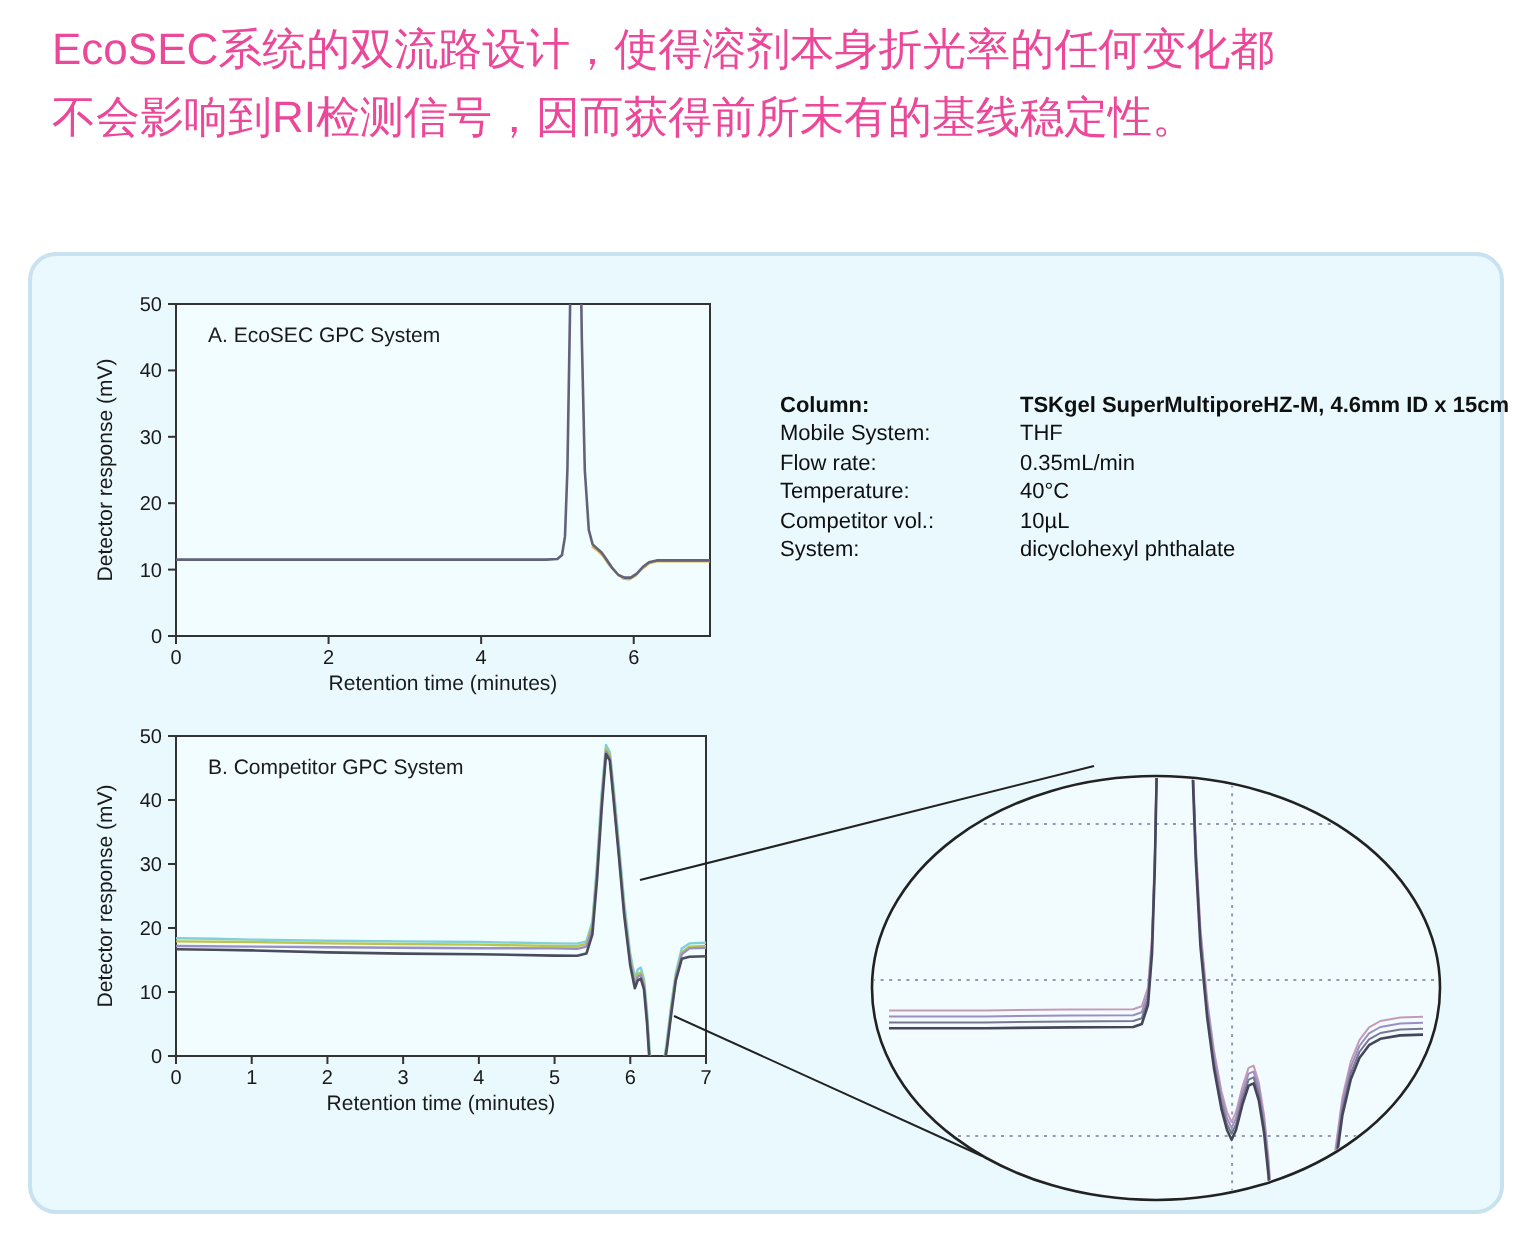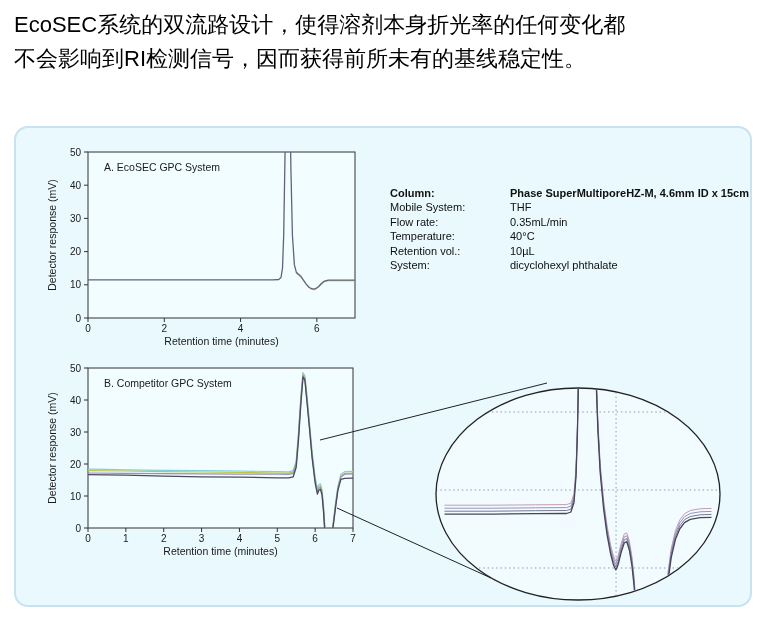--- a/index.html
+++ b/index.html
@@ -1,36 +1,36 @@
 <!DOCTYPE html>
 <html><head>
 <meta charset="utf-8">
 <style>
   html,body{margin:0;padding:0;}
   body{
     width:769px;height:624px;position:relative;overflow:hidden;
     background:#ffffff;font-family:"Liberation Sans",sans-serif;
   }
   .heading{
-    position:absolute;left:14px;top:8px;width:744px;
-    font-size:22px;line-height:34px;color:#000000;
+    position:absolute;left:26px;top:8px;width:744px;
+    font-size:22px;line-height:34px;color:#ec4899;
     font-family:"Liberation Sans",sans-serif;
   }
   .panel{
     position:absolute;left:14px;top:126px;width:738px;height:481px;
     background:#e9f9fd;border:2px solid #c9e2ef;border-radius:14px;
     box-sizing:border-box;
   }
   #fig{position:absolute;left:0;top:0;}
   #fig text{font-family:"Liberation Sans",sans-serif;fill:#1a1a1a;}
   #fig .tick{font-size:10px;}
   #fig .axlabel{font-size:10.5px;}
   #fig .chartlabel{font-size:10.5px;}
   .conds{
-    position:absolute;left:390px;top:186px;font-size:11px;color:#101010;
+    position:absolute;left:390px;top:196px;font-size:11px;color:#101010;
     line-height:14.4px;
   }
   .cond-row{display:flex;height:14.4px;}
   .cond-label{width:120px;flex:0 0 120px;}
   .cond-row.bold{font-weight:bold;}
 </style>
 </head>
 <body>
 
 <div class="heading">
@@ -127,35 +127,35 @@
     <line x1="616.056" y1="388" x2="616.056" y2="600" stroke="#8e9bb0" stroke-width="1" stroke-dasharray="1.5,2.8" clip-path="url(#magclip)"></line>
     <polyline points="444.5,505.2 492.8,505.2 535.4,504.8 566.6,504.6 570.9,503.1 574.0,493.6 576.0,468.1 577.4,425.7 578.6,366.4 595.9,366.4 597.9,421.5 600.2,463.9 603.6,499.9 607.0,525.4 610.7,545.5 613.5,556.1 615.8,561.0 618.0,556.1 621.2,543.4 624.3,533.9 626.8,532.8 629.4,541.3 632.0,557.2 634.2,578.4 636.5,612.3 663.2,612.3 667.2,578.4 671.2,548.7 675.4,530.7 679.7,520.1 684.5,513.7 690.2,510.5 700.1,508.8 711.5,508.4" fill="none" stroke="#c59ab5" stroke-width="1" stroke-linejoin="round" clip-path="url(#magclip)"></polyline>
     <polyline points="444.5,508.2 492.8,508.2 535.4,507.8 566.6,507.6 570.9,506.1 574.0,496.5 576.0,471.1 577.4,428.7 578.6,369.3 595.9,369.3 597.9,424.5 600.2,466.9 603.6,502.9 607.0,528.3 610.7,548.5 613.5,559.1 615.8,564.0 618.0,559.1 621.2,546.4 624.3,536.8 626.8,535.8 629.4,544.2 632.0,560.1 634.2,581.3 636.5,615.3 663.2,615.3 667.2,581.3 671.2,551.7 675.4,533.6 679.7,523.0 684.5,516.7 690.2,513.5 700.1,511.8 711.5,511.4" fill="none" stroke="#9a8ec2" stroke-width="1" stroke-linejoin="round" clip-path="url(#magclip)"></polyline>
     <polyline points="444.5,511.2 492.8,511.2 535.4,510.7 566.6,510.5 570.9,509.1 574.0,499.5 576.0,474.1 577.4,431.7 578.6,372.3 595.9,372.3 597.9,427.4 600.2,469.8 603.6,505.9 607.0,531.3 610.7,551.5 613.5,562.1 615.8,566.9 618.0,562.1 621.2,549.3 624.3,539.8 626.8,538.7 629.4,547.2 632.0,563.1 634.2,584.3 636.5,618.2 663.2,618.2 667.2,584.3 671.2,554.6 675.4,536.6 679.7,526.0 684.5,519.7 690.2,516.5 700.1,514.8 711.5,514.4" fill="none" stroke="#77778e" stroke-width="1" stroke-linejoin="round" clip-path="url(#magclip)"></polyline>
     <polyline points="444.5,514.1 492.8,514.1 535.4,513.7 566.6,513.5 570.9,512.0 574.0,502.5 576.0,477.0 577.4,434.6 578.6,375.3 595.9,375.3 597.9,430.4 600.2,472.8 603.6,508.8 607.0,534.3 610.7,554.4 613.5,565.0 615.8,569.9 618.0,565.0 621.2,552.3 624.3,542.8 626.8,541.7 629.4,550.2 632.0,566.1 634.2,587.3 636.5,621.2 663.2,621.2 667.2,587.3 671.2,557.6 675.4,539.6 679.7,529.0 684.5,522.6 690.2,519.4 700.1,517.7 711.5,517.3" fill="none" stroke="#46465a" stroke-width="1.3" stroke-linejoin="round" clip-path="url(#magclip)"></polyline>
   </svg>
 
 <div class="conds">
     <div class="cond-row bold">
       <div class="cond-label">Column:</div>
-      <div>Phase SuperMultiporeHZ-M, 4.6mm ID x 15cm</div>
+      <div>TSKgel SuperMultiporeHZ-M, 4.6mm ID x 15cm</div>
     </div>
     <div class="cond-row">
       <div class="cond-label">Mobile System:</div>
       <div>THF</div>
     </div>
     <div class="cond-row">
       <div class="cond-label">Flow rate:</div>
       <div>0.35mL/min</div>
     </div>
     <div class="cond-row">
       <div class="cond-label">Temperature:</div>
       <div>40°C</div>
     </div>
     <div class="cond-row">
-      <div class="cond-label">Retention vol.:</div>
+      <div class="cond-label">Competitor vol.:</div>
       <div>10µL</div>
     </div>
     <div class="cond-row">
       <div class="cond-label">System:</div>
       <div>dicyclohexyl phthalate</div>
     </div>
   </div>
 
 </body></html>

